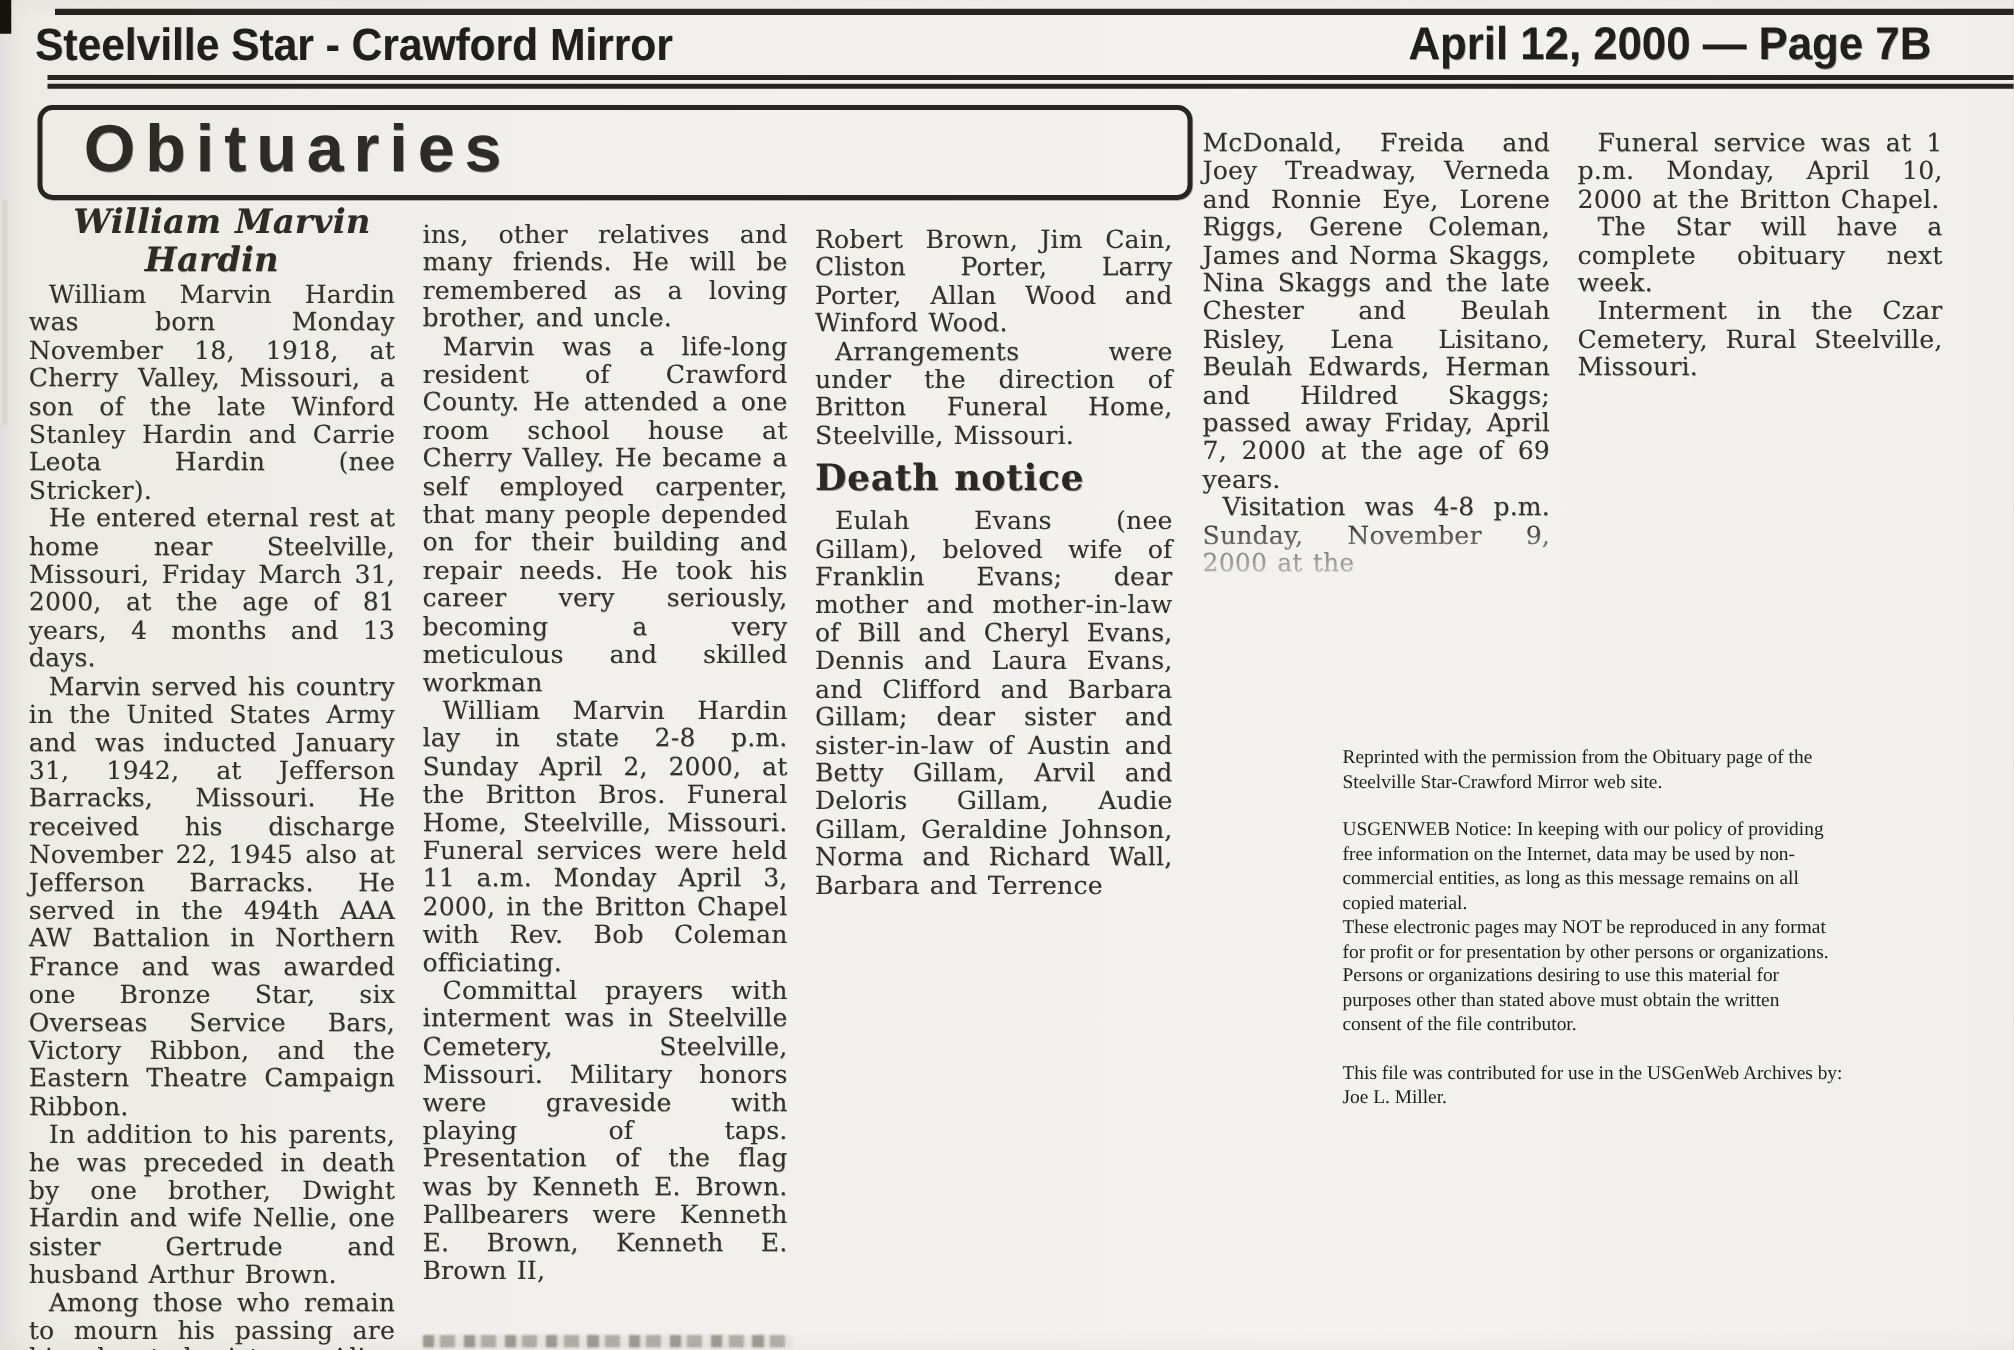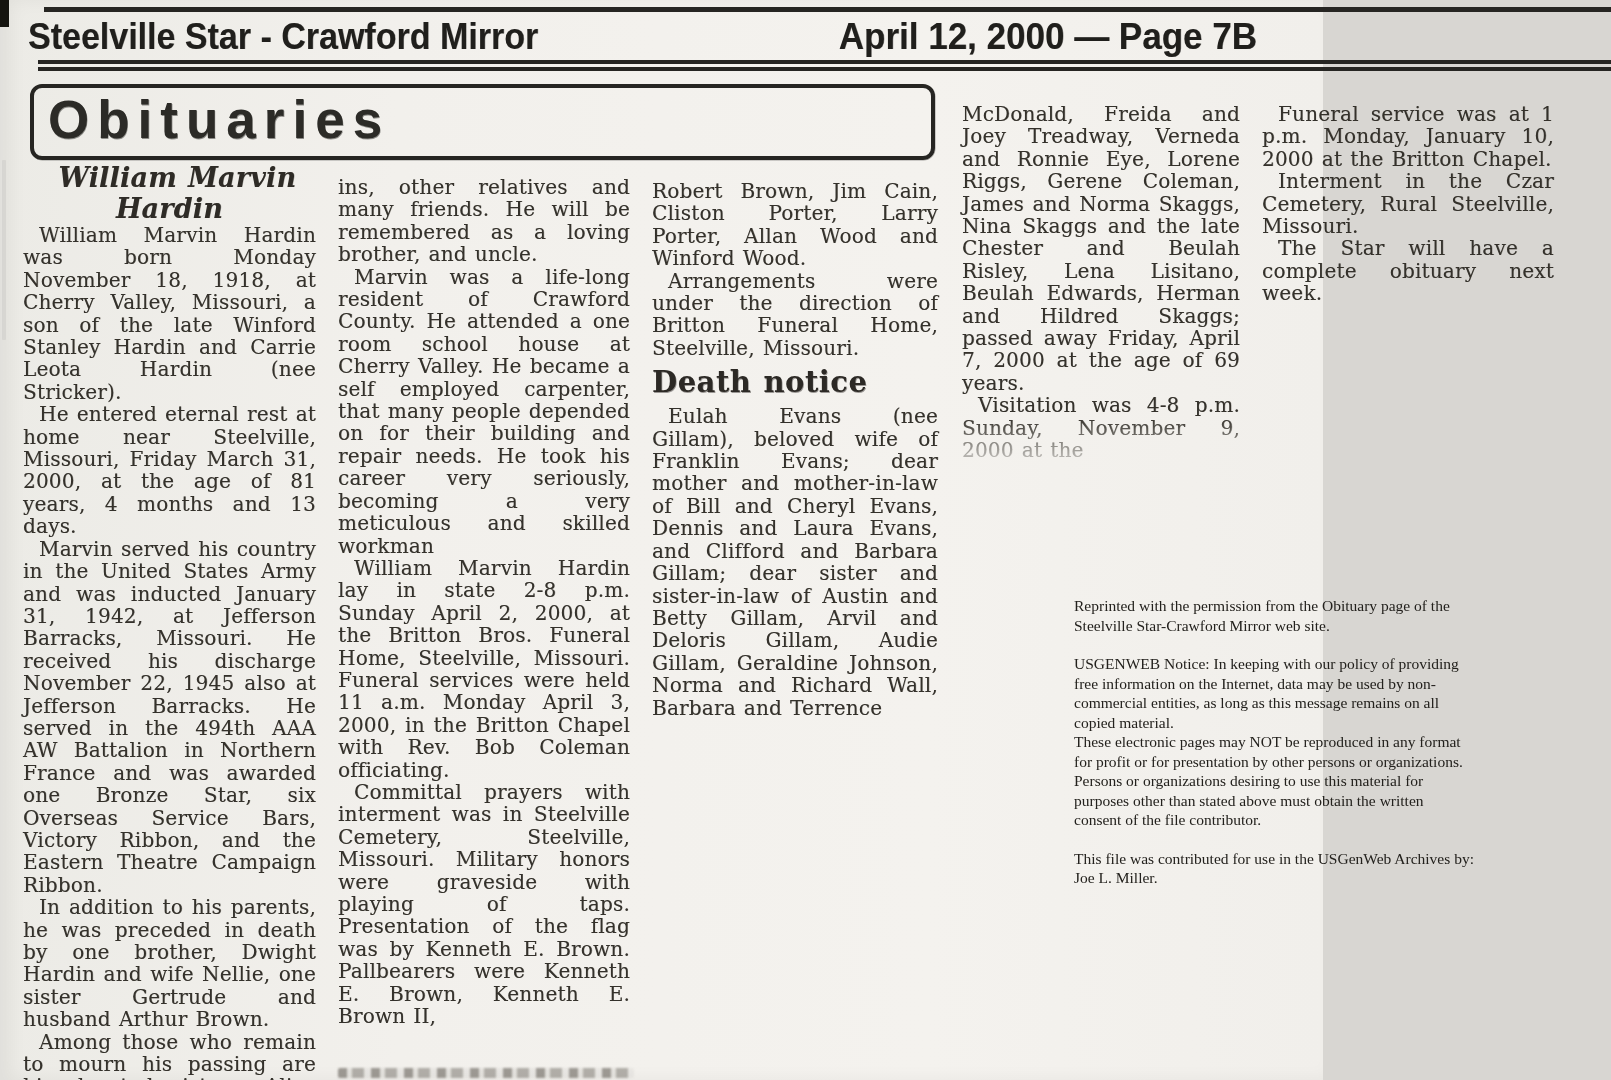--- a/index.html
+++ b/index.html
@@ -1,18 +1,18 @@
 <!DOCTYPE html>
 <html><head>
 <meta charset="utf-8">
 <style>
   html,body{margin:0;padding:0;}
   body{width:1611px;height:1080px;overflow:hidden;background:#d8d6d2;}
   .page{
-    position:relative;width:1323px;height:1080px;
+    position:relative;width:1611px;height:1080px;
     background:linear-gradient(90deg,#ecebe6 0%,#f2f0ec 30%,#f4f2ee 70%,#f1efeb 100%);
     font-family:"DejaVu Serif",serif;
     box-shadow:inset 10px 0 18px rgba(0,0,0,0.05);
   }
   .rule{position:absolute;background:#262522;}
   .corner-mark{position:absolute;left:0;top:0;width:9px;height:27px;background:#15140f;}
   .masthead-left{
     position:absolute;left:28px;top:16px;
     font-family:"Liberation Sans",sans-serif;font-weight:bold;
     font-size:34px;color:#201f1c;letter-spacing:0px;transform:scaleY(1.06);transform-origin:top left;
@@ -23,20 +23,21 @@
     position:absolute;right:66px;top:15px;
     font-family:"Liberation Sans",sans-serif;font-weight:bold;
     font-size:35px;color:#201f1c;transform:scaleY(1.05);transform-origin:top right;
     text-shadow:0.5px 0.5px 0 rgba(32,31,28,0.45);
     white-space:nowrap;
   }
   .obit-box{
     position:absolute;left:30px;top:84px;width:897px;height:68px;
     border:4px solid #262522;border-radius:12px;
     box-shadow:0.5px 0.5px 0 rgba(38,37,34,0.4);
+    padding-left:19px;
   }
   .obit-box .obit-title{
     display:block;padding:1px 0 0 14px;
     font-family:"Liberation Sans",sans-serif;font-weight:bold;
     font-size:53px;letter-spacing:8px;color:#2c2b27;
     text-shadow:0.6px 0.6px 0 rgba(44,43,39,0.5);
     white-space:nowrap;
   }
   .col{
     position:absolute;
@@ -119,23 +120,23 @@
     <p class="dn-heading">Death notice</p>
     <p>Eulah Evans (nee Gillam), beloved wife of Franklin Evans; dear mother and mother-in-law of Bill and Cheryl Evans, Dennis and Laura Evans, and Clifford and Barbara Gillam; dear sister and sister-in-law of Austin and Betty Gillam, Arvil and Deloris Gillam, Audie Gillam, Geraldine Johnson, Norma and Richard Wall, Barbara and Terrence</p>
   </div>
 
   <div class="col" style="left:962px;top:103px;width:278px;">
     <p class="noindent">McDonald, Freida and Joey Treadway, Verneda and Ronnie Eye, Lorene Riggs, Gerene Coleman, James and Norma Skaggs, Nina Skaggs and the late Chester and Beulah Risley, Lena Lisitano, Beulah Edwards, Herman and Hildred Skaggs; passed away Friday, April 7, 2000 at the age of 69 years.</p>
     <p class="fade-bottom">Visitation was 4-8 p.m. Sunday, November 9, 2000 at the</p>
   </div>
 
   <div class="col" style="left:1262px;top:103px;width:292px;">
-    <p>Funeral service was at 1 p.m. Monday, January 10, 2000 at the Britton Chapel.</p>
+    <p>Funeral service was at 1 p.m. Monday, April 10, 2000 at the Britton Chapel.</p>
+    <p>The Star will have a complete obituary next week.</p>
     <p>Interment in the Czar Cemetery, Rural Steelville, Missouri.</p>
-    <p>The Star will have a complete obituary next week.</p>
   </div>
 
   <div class="footer-notice">
     <p>Reprinted with the permission from the Obituary page of the Steelville Star-Crawford Mirror web site.</p>
     <p class="gap">USGENWEB Notice:  In keeping with our policy of providing free information on the Internet, data may be used by non-commercial entities, as long as this message remains on all copied material.</p>
     <p>These electronic pages may NOT be reproduced in any format for profit or for presentation by other persons or organizations.</p>
     <p>Persons or organizations desiring to use this material for purposes other than stated above must obtain the written consent of the file contributor.</p>
     <p class="gap">This file was contributed for use in the USGenWeb Archives by: Joe L. Miller.</p>
   </div>
 

